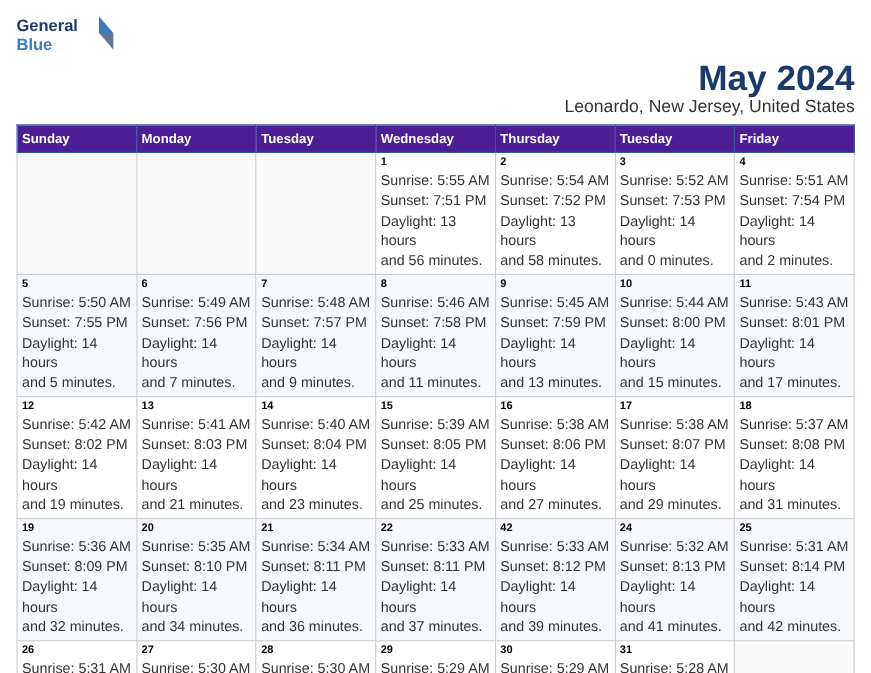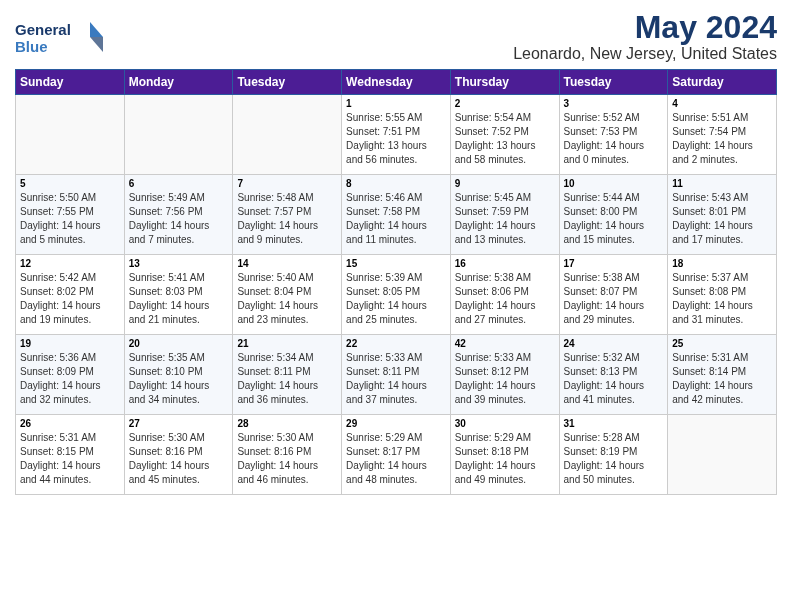--- a/index.html
+++ b/index.html
@@ -11,35 +11,36 @@
       overflow: hidden;
     }
     .page {
       width: 792px;
       min-height: 612px;
       padding: 10px 15px;
     }
     .header {
       display: flex;
       justify-content: space-between;
-      align-items: flex-end;
+      align-items: flex-start;
       margin-bottom: 6px;
     }
     .logo-area {
       display: flex;
       align-items: center;
     }
     .title-area {
       text-align: right;
     }
     .title-area h1 {
       font-size: 32px;
       font-weight: bold;
       color: #1a3a6b;
       line-height: 1.1;
+      margin-top: 44px;
     }
     .title-area h2 {
       font-size: 16px;
       font-weight: normal;
       color: #333;
     }
     .calendar {
       width: 100%;
       border-collapse: collapse;
       border: 1px solid #ccc;
@@ -74,21 +75,21 @@
       background-color: #4c1d95;
     }
     .day-num {
       font-weight: bold;
       font-size: 10px;
       color: #000;
       display: block;
       margin-bottom: 2px;
     }
     .day-info {
-      font-size: 10px;
+      font-size: 13px;
       color: #333;
       line-height: 1.4;
     }
     .empty-cell {
       background: #f9f9f9 !important;
     }
   </style>
 </head>
 <body>
 
@@ -114,21 +115,21 @@
 
   <table class="calendar">
     <thead>
       <tr>
         <th>Sunday</th>
         <th>Monday</th>
         <th>Tuesday</th>
         <th>Wednesday</th>
         <th>Thursday</th>
         <th>Tuesday</th>
-        <th>Saturday</th>
+        <th>Friday</th>
       </tr>
     </thead>
     <tbody id="calendar-body">
     <tr>
           <td class="empty-cell"></td>
           <td class="empty-cell"></td>
           <td class="empty-cell"></td>
           <td>
             <span class="day-num">1</span>
             <div class="day-info">Sunrise: 5:55 AM<br>Sunset: 7:51 PM<br>Daylight: 13 hours<br>and 56 minutes.</div>

